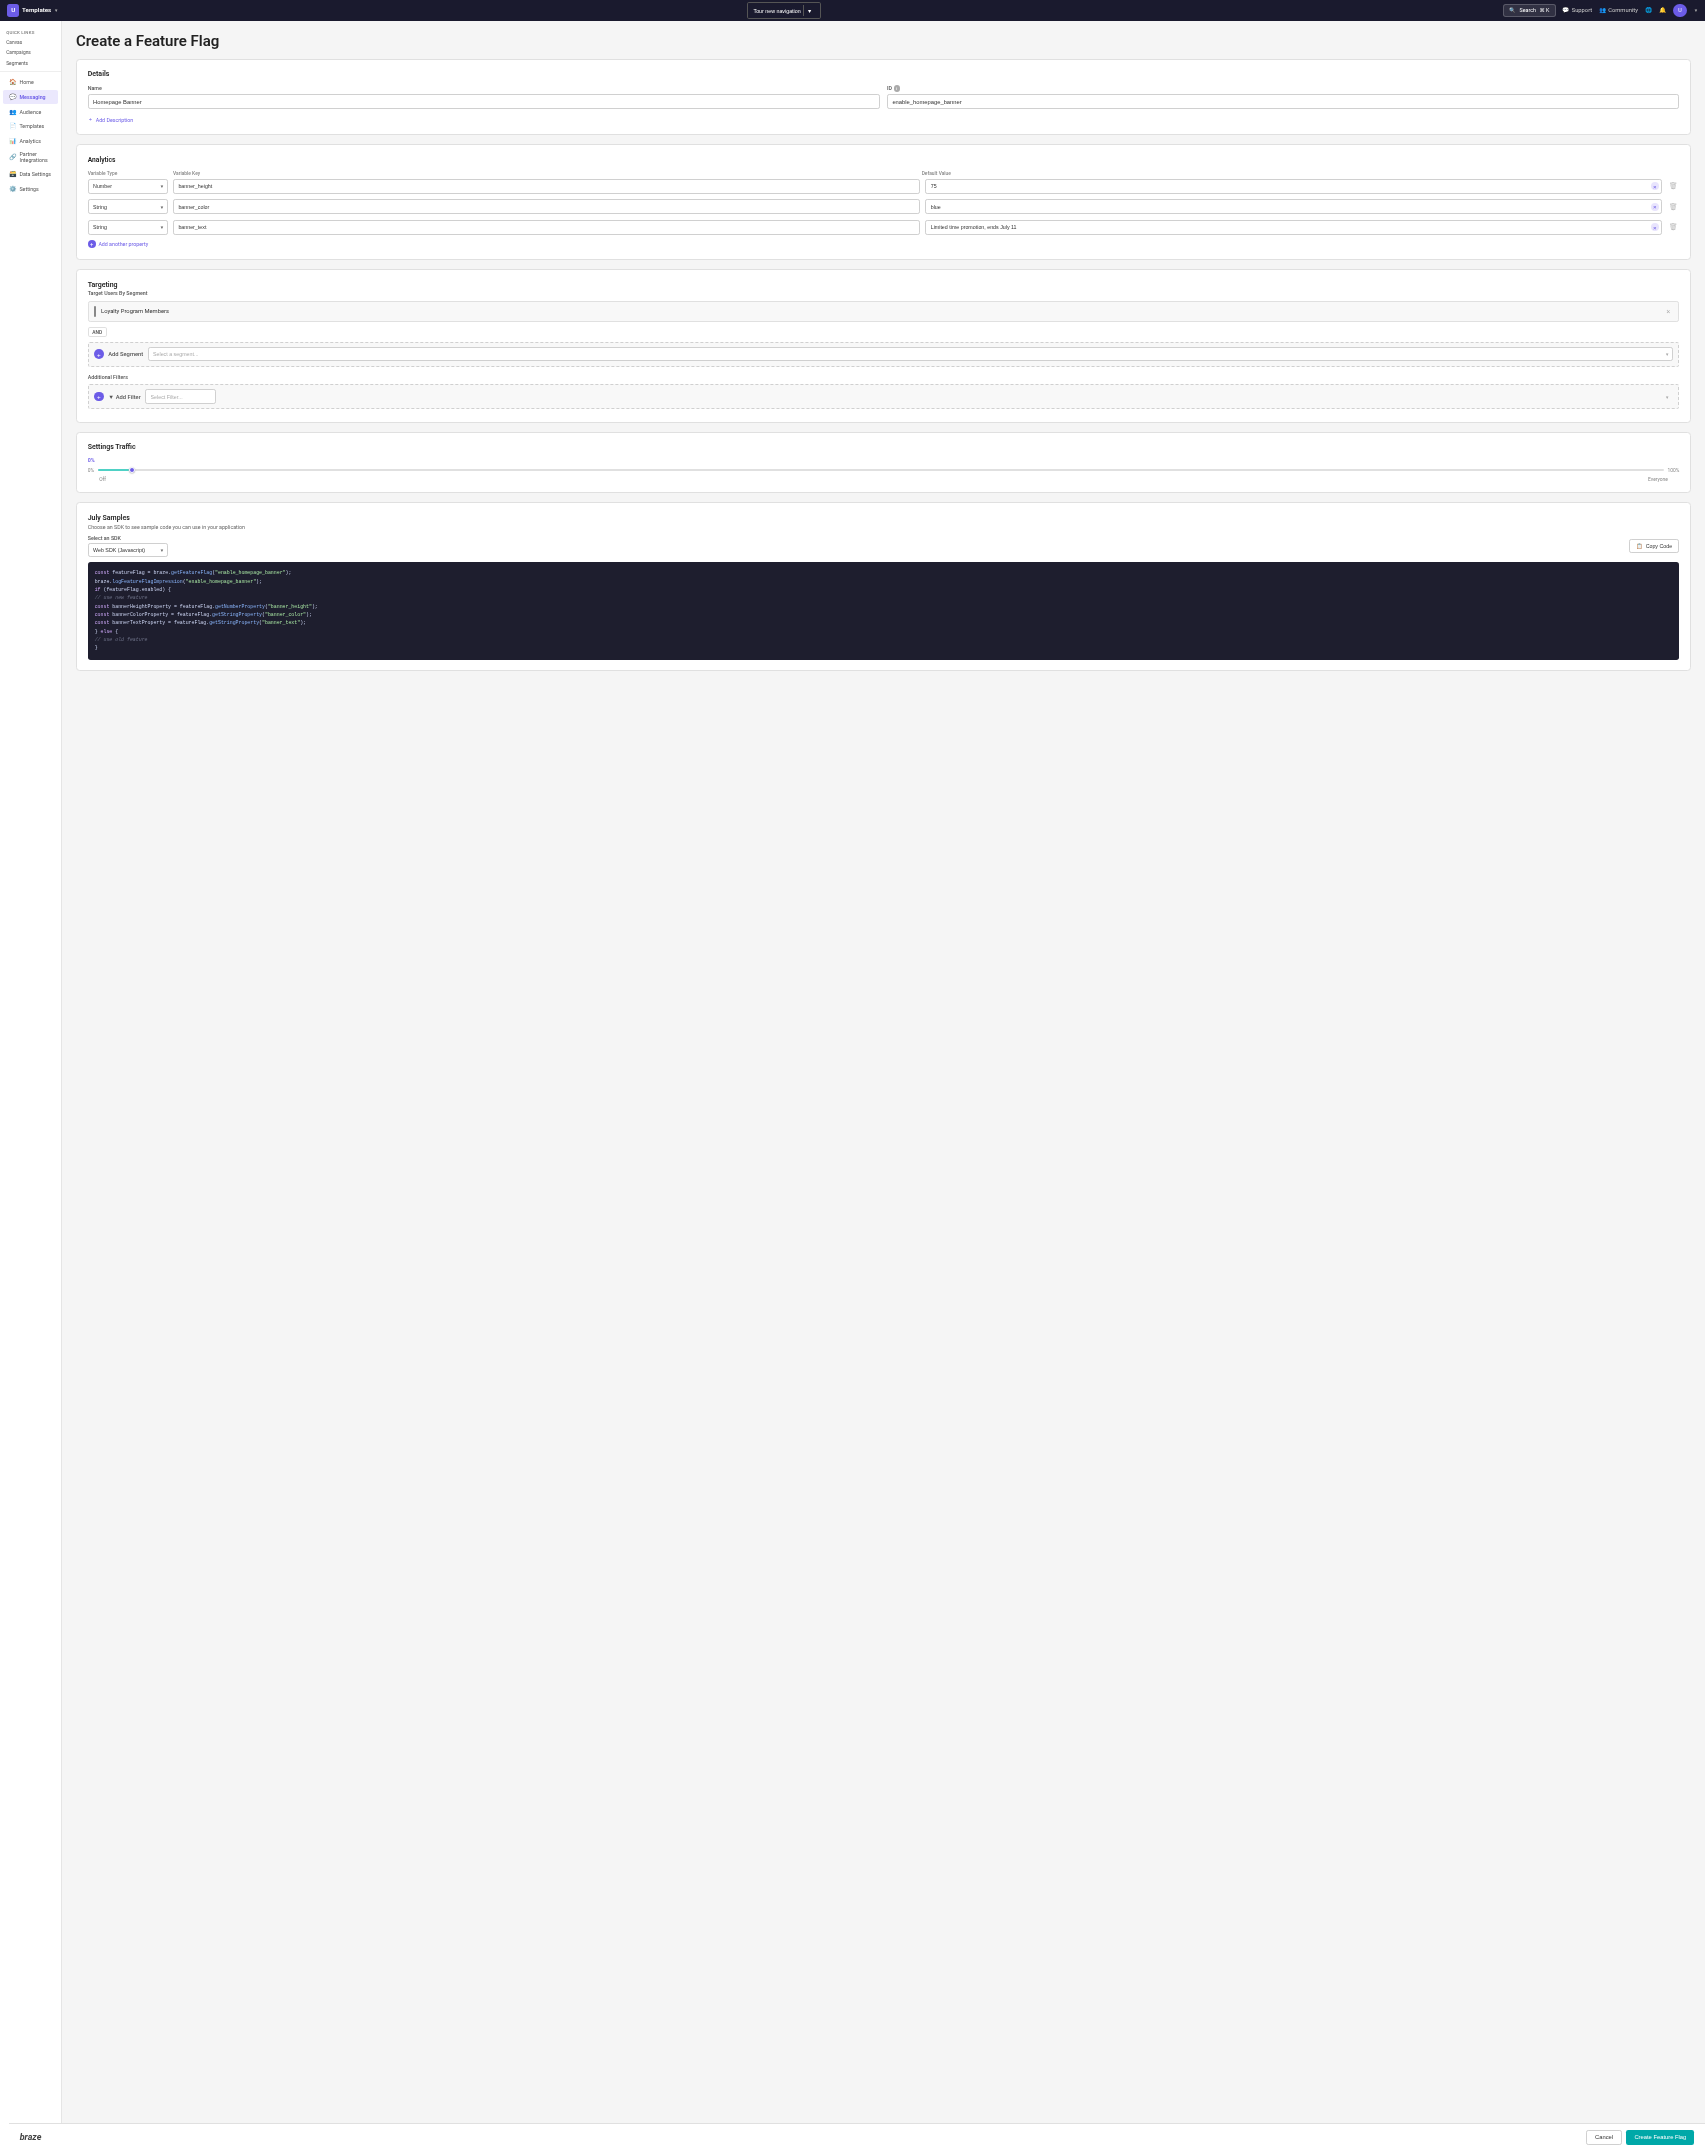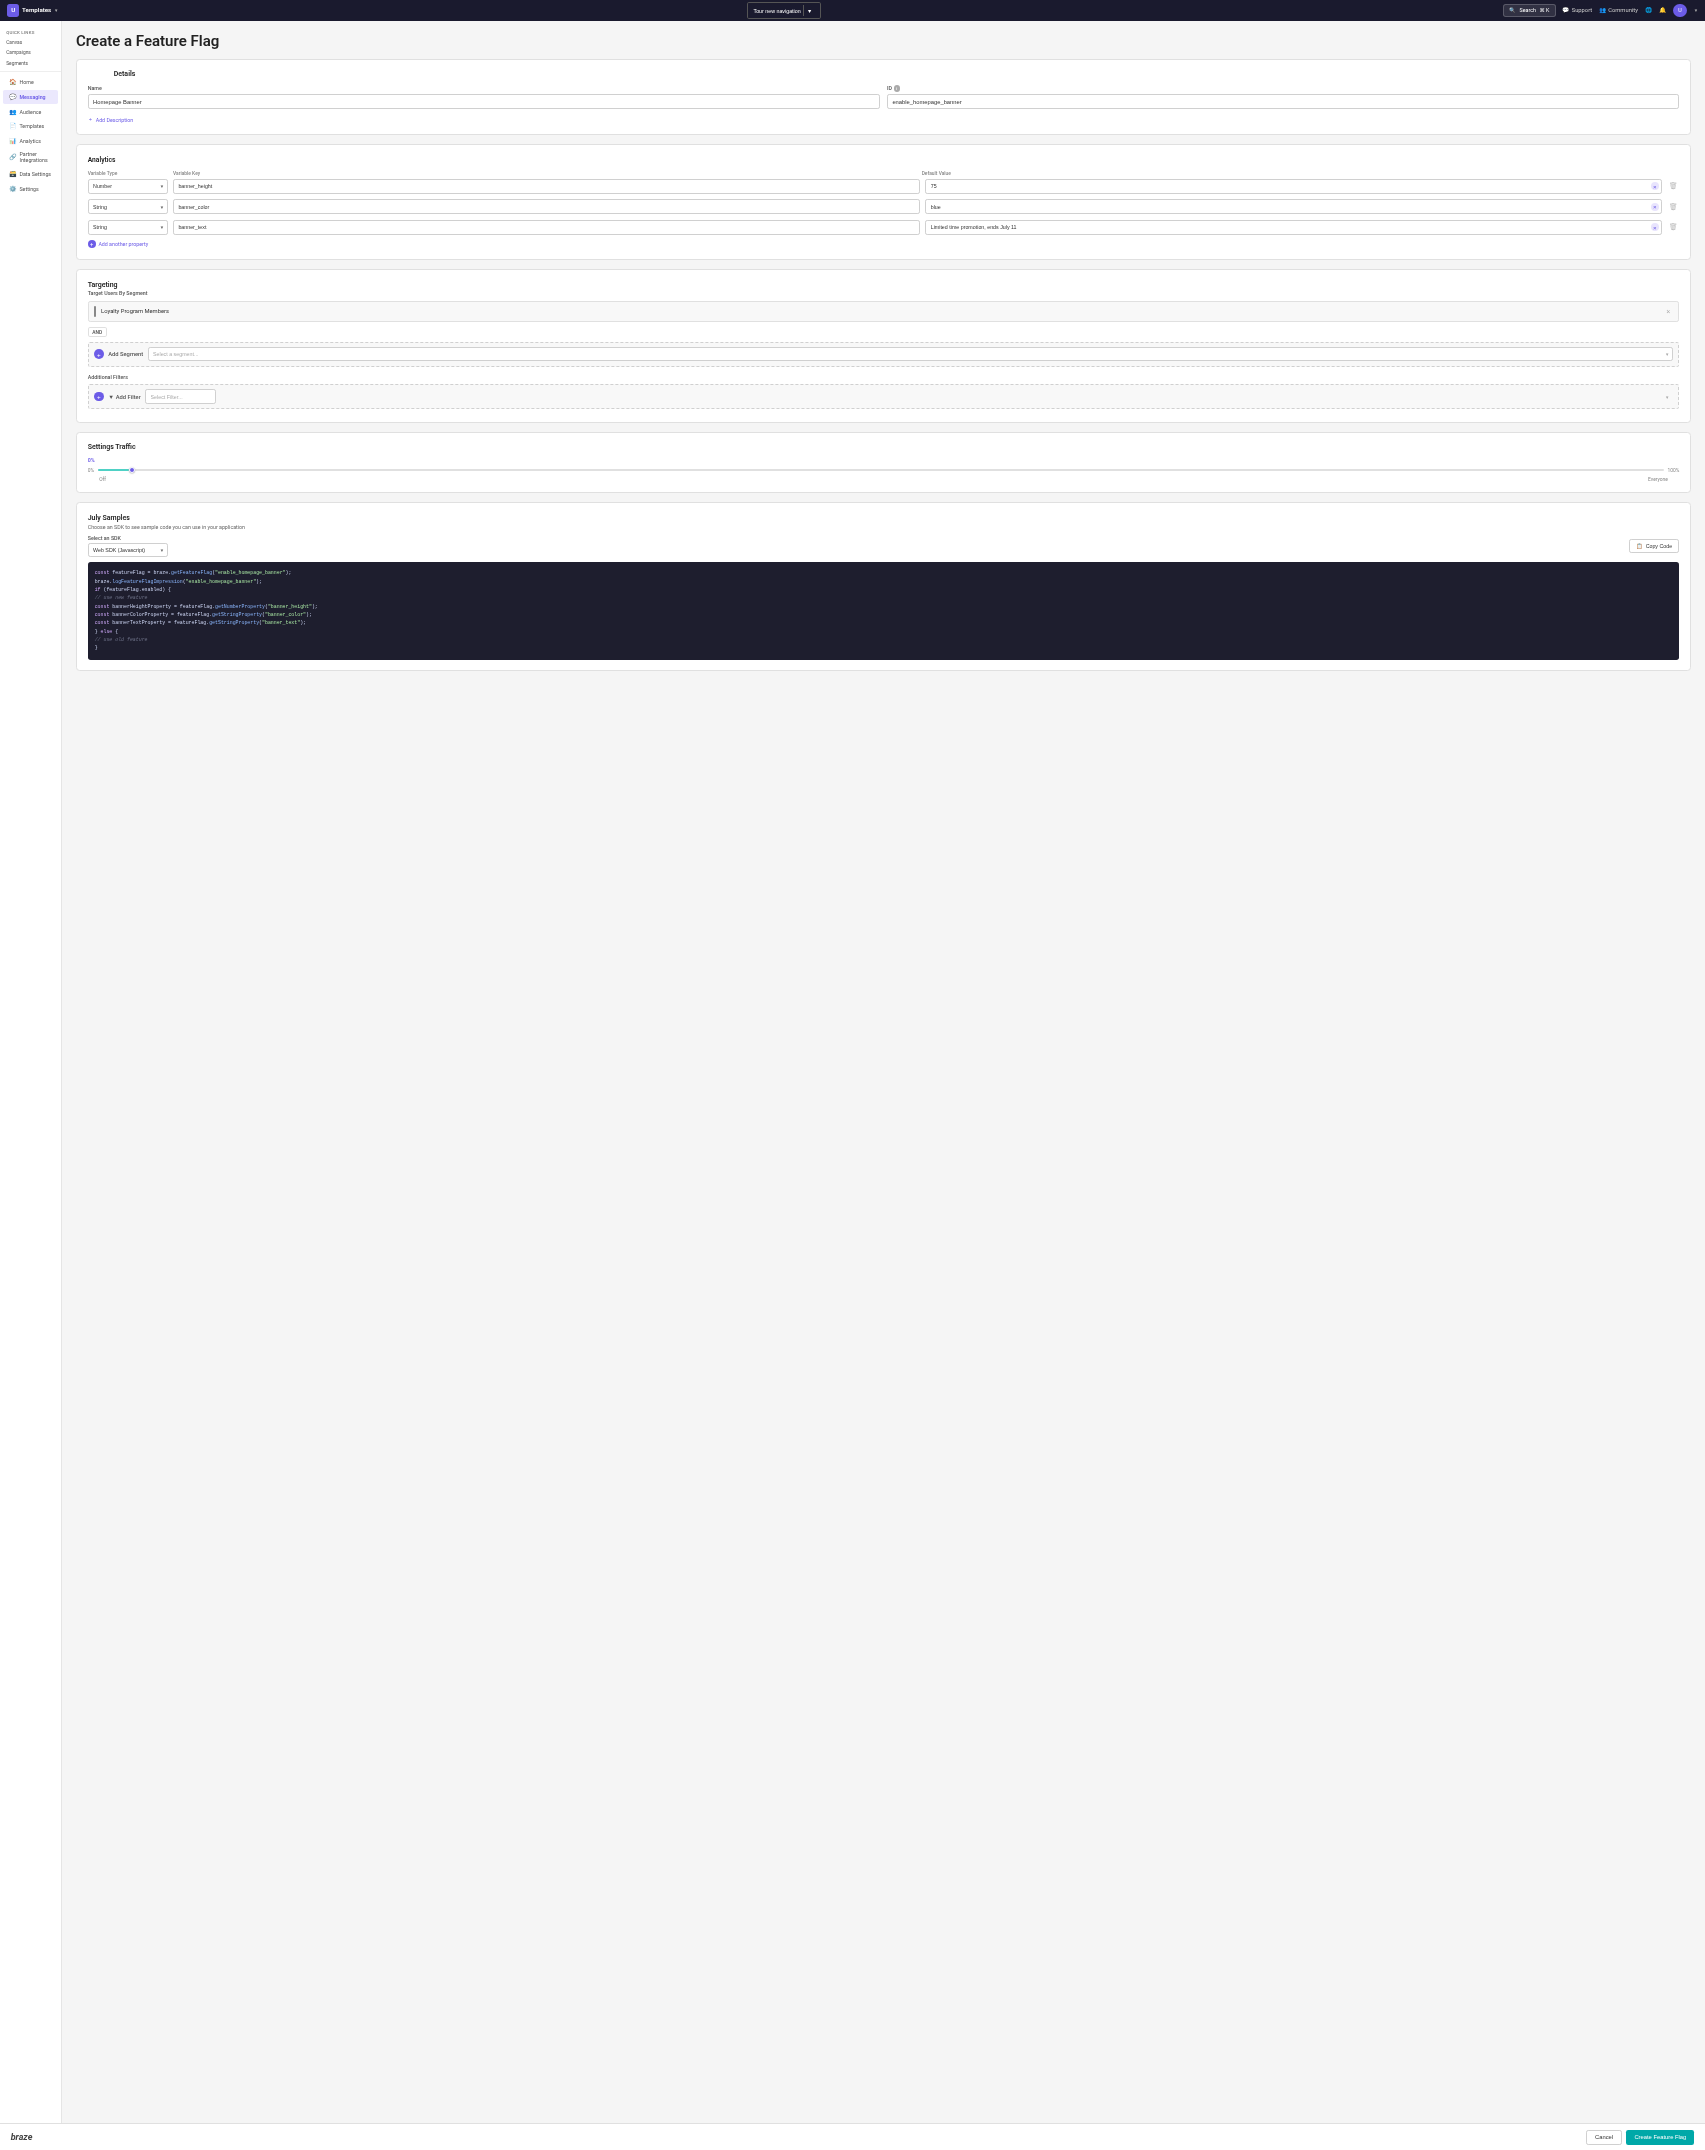--- a/index.html
+++ b/index.html
@@ -33,21 +33,21 @@
     .sidebar-divider { height: 0.4px; background: #eee; margin: 3.6px 0; }
     .sidebar-link { font-size: 4.9px; color: #555; padding: 2.2px 6.2px; cursor: pointer; display: block; }
 
     
     .main { margin-left: 62px; margin-top: 21px; padding: 10.7px 14px 36px; }
     
     .page-title { font-size: 15px; font-weight: 600; color: #222; margin-bottom: 9px; }
     
     
     .card { background: white; border: 0.4px solid #e0e0e0; border-radius: 3.6px; padding: 10.7px; margin-bottom: 9px; }
-    .card-title { font-size: 7px; font-weight: 600; color: #222; margin-bottom: 7px; margin-left: 26px; }
+    .card-title { font-size: 7px; font-weight: 600; color: #222; margin-bottom: 7px; }
     
     
     .form-row { display: flex; gap: 7px; margin-bottom: 7px; }
     .form-group { display: flex; flex-direction: column; gap: 2.7px; flex: 1; }
     .form-group label { font-size: 5.3px; font-weight: 500; color: #555; display: flex; align-items: center; gap: 1.8px; }
     .form-input { border: 0.4px solid #d0d0d0; border-radius: 2.2px; padding: 3.6px 4.4px; font-size: 5.8px; color: #333; width: 100%; outline: none; }
     .info-icon { display: inline-flex; align-items: center; justify-content: center; width: 6.2px; height: 6.2px; background: #aaa; border-radius: 50%; color: white; font-size: 4px; cursor: pointer; }
     
     .add-desc-btn { display: flex; align-items: center; gap: 2.7px; color: #6c5ce7; font-size: 5.3px; cursor: pointer; margin-top: 1.8px; }
 
@@ -104,21 +104,21 @@
     .copy-code-btn { display: flex; align-items: center; gap: 2.7px; background: white; border: 0.4px solid #d0d0d0; border-radius: 2.2px; padding: 3.1px 6.2px; font-size: 5.3px; color: #333; cursor: pointer; }
     
     .code-block { background: #1e1e2e; border-radius: 2.7px; padding: 7px; font-family: 'Courier New', Courier, monospace; font-size: 4.9px; line-height: 1.7; color: #cdd6f4; overflow-x: auto; }
     .code-kw { color: #cba6f7; }
     .code-str { color: #a6e3a1; }
     .code-fn { color: #89b4fa; }
     .code-comment { color: #6c7086; font-style: italic; }
     .code-var { color: #cdd6f4; }
 
     
-    .footer { position: fixed; bottom: 0; left: 0; right: 0; background: white; border-top: 0.4px solid #e0e0e0; padding: 5.3px 10.7px; display: flex; justify-content: space-between; align-items: center; z-index: 100; }
+    .footer { position: fixed; bottom: 0; left: 9px; right: 0; background: white; border-top: 0.4px solid #e0e0e0; padding: 5.3px 10.7px; display: flex; justify-content: space-between; align-items: center; z-index: 100; }
     .footer-logo { font-size: 9px; font-weight: 700; color: #444; font-style: italic; }
     .footer-btns { display: flex; gap: 4.4px; }
     .btn-cancel { background: white; border: 0.4px solid #d0d0d0; border-radius: 2.2px; padding: 3.6px 8px; font-size: 5.8px; color: #333; cursor: pointer; }
     .btn-create { background: #00a8a8; border: none; border-radius: 2.2px; padding: 3.6px 8px; font-size: 5.8px; color: white; cursor: pointer; font-weight: 500; }
     
     .filter-row { display: flex; align-items: center; gap: 4.4px; background: #f8f8f8; border: 0.4px dashed #d0d0d0; border-radius: 2.2px; padding: 4.4px 5.3px; margin-bottom: 1.8px; }
     .filter-select-wrap { position: relative; flex: 1; }
     .filter-select { border: 0.4px solid #d0d0d0; border-radius: 2.2px; padding: 3.1px 12.4px 3.1px 4.4px; font-size: 5.3px; color: #aaa; width: 71px; appearance: none; outline: none; background: white; cursor: pointer; }
     .filter-select-arrow { position: absolute; right: 3.6px; top: 50%; transform: translateY(-50%); font-size: 4.4px; color: #aaa; pointer-events: none; }
   </style>

